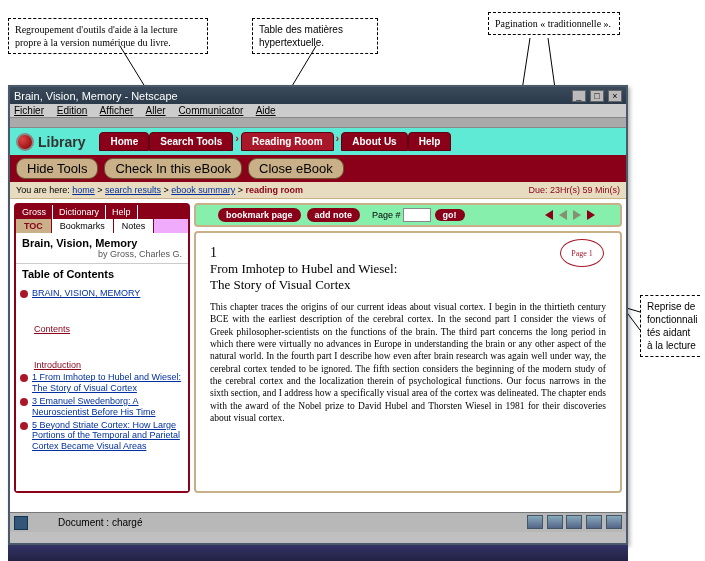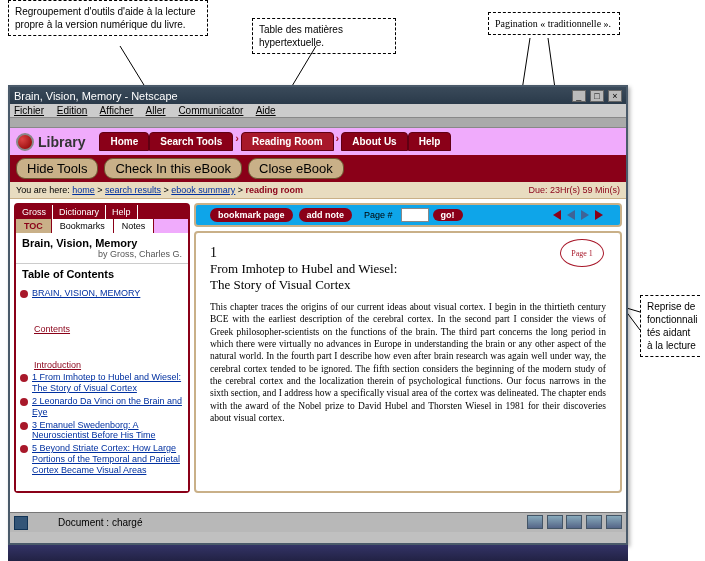--- a/index.html
+++ b/index.html
@@ -51,21 +51,21 @@
   }
   .menubar {
     background:#ccc;
     font-size:10px;
     padding:1px 4px;
     border-bottom:1px solid #888;
   }
   .menubar span { margin-right:10px; text-decoration: underline; cursor:default;}
   .mini-toolbar{height:10px;background:#aaa;border-bottom:1px solid #888;}
   .content-wrap{background:#fff;height:calc(100% - 72px);position:relative;overflow:hidden;}
-  .logo-row{display:flex;align-items:center;background:#f0abfc;padding:4px 6px;}
+  .logo-row{display:flex;align-items:center;background:#5eead4;padding:4px 6px;}
   .logo{display:flex;align-items:center;font-weight:bold;font-size:14px;color:#333;}
   .logo .ball{width:18px;height:18px;border-radius:50%;background:radial-gradient(circle at 30% 30%,#d44,#800);margin-right:4px;border:2px solid #888;}
   .nav-tabs{display:flex;margin-left:14px;}
   .nav-tabs .tab{
     font-size:10px;font-weight:bold;color:#fff;padding:3px 10px;margin-right:0;
     background:#8a0018;border-radius:4px 4px 0 0;border:1px solid #600012;
   }
   .nav-tabs .tab.active{background:#a8182a;}
   .sep{color:#a8182a;font-weight:bold;margin:0 2px;}
   .sub-tabs{background:#8a0018;padding:3px 6px;display:flex;}
@@ -90,24 +90,24 @@
   .book-head .bt{font-weight:bold;font-size:11px;}
   .book-head .ba{font-size:9px;color:#555;text-align:right;}
   .toc-title{font-weight:bold;font-size:11px;padding:4px 6px;background:#fff;}
   .toc-list{overflow-y:auto;background:#fff;padding:2px 4px;font-size:9px;flex:1;}
   .toc-list .item{display:flex;align-items:flex-start;margin:2px 0;}
   .toc-list .bul{width:8px;height:8px;background:#a8182a;border-radius:50%;margin:2px 4px 0 0;flex:none;}
   .toc-list a{color:#0030a0;text-decoration:underline;line-height:1.2;}
   .toc-list .sub{margin-left:14px;display:block;color:#8a0018;margin-top:25px;}
   .right-pane{flex:1;margin:4px 4px 4px 0;display:flex;flex-direction:column;}
   .toolbar{
-    border:2px solid #c9b088;border-radius:4px;background:#0ea5e9;padding:3px 14px;display:flex;align-items:center;font-size:9px;margin-bottom:4px;
+    border:2px solid #c9b088;border-radius:4px;background:#86efac;padding:3px 22px;display:flex;align-items:center;font-size:9px;margin-bottom:4px;
   }
   .pill-btn{background:#8a0018;color:#fff;border-radius:9px;padding:2px 8px;margin-right:6px;font-weight:bold;}
-  .toolbar .lbl{margin-left:6px;margin-right:8px;}
+  .toolbar .lbl{margin-left:6px;margin-right:2px;}
   .toolbar input{width:28px;font-size:9px;border:1px solid #888;}
   .toolbar .go{background:#8a0018;color:#fff;border-radius:9px;padding:1px 8px;margin-left:4px;font-weight:bold;}
   .nav-arrows{margin-left:auto;display:flex;align-items:center;}
   .nav-arrows .arr{width:0;height:0;border-top:5px solid transparent;border-bottom:5px solid transparent;margin:0 3px;}
   .nav-arrows .arr.l{border-right:8px solid #8a0018;}
   .nav-arrows .arr.r{border-left:8px solid #8a0018;}
   .page-view{flex:1;border:2px solid #c9b088;border-radius:4px;background:#fff;padding:10px 14px;position:relative;overflow:hidden;font-family:Georgia,serif;}
   .page-stamp{position:absolute;top:6px;right:16px;border:1px solid #a8182a;border-radius:50%;width:44px;height:28px;display:flex;align-items:center;justify-content:center;font-size:8px;color:#a8182a;}
   .chap-num{font-size:14px;margin-top:2px;}
   .chap-t1{font-size:13px;}
@@ -122,22 +122,22 @@
   }
   .ann-right{
     position:absolute;border-left:1px dashed #000;border-top:1px dashed #000;border-bottom:1px dashed #000;
     padding:4px 4px 4px 6px;font-size:10px;line-height:1.3;
     top:295px;left:640px;width:60px;
   }
 </style>
 </head>
 <body>
 
-<div class="callout" style="top:0;left:8px;width:200px;">Regroupement d'outils d'aide à la lecture propre à la version numérique du livre.</div>
-<div class="callout" style="top:18px;left:252px;width:144px;">Table des matières hypertextuelle.</div>
+<div class="callout" style="top:18px;left:8px;width:200px;font-family:Liberation Serif, serif;">Regroupement d'outils d'aide à la lecture propre à la version numérique du livre.</div>
+<div class="callout" style="top:18px;left:252px;width:126px;">Table des matières hypertextuelle.</div>
 <div class="callout" style="top:12px;left:488px;width:132px;font-family:Liberation Serif, serif;">Pagination « traditionnelle ».</div>
 <div class="ann-right">Reprise de fonctionnali tés aidant à la lecture</div>
 
 <svg class="arrows">
   <defs>
       <marker id="ah" markerWidth="8" markerHeight="8" refX="6" refY="3" orient="auto">
         <path d="M0,0 L6,3 L0,6 Z" fill="#000"></path>
       </marker>
     </defs>
   <line x1="120" y1="46" x2="190" y2="160" stroke="#000" stroke-width="1" marker-end="url(#ah)"></line>
@@ -223,24 +223,20 @@
               <a>BRAIN, VISION, MEMORY</a>
             </div>
           <a class="sub">Contents</a>
           <a class="sub">Introduction</a>
           <div class="item">
               <span class="bul"></span>
               <a>1 From Imhotep to Hubel and Wiesel: The Story of Visual Cortex</a>
             </div>
           <div class="item">
               <span class="bul"></span>
-              <a>2 Leonardo Da Vinci on the Brain and Eye</a>
-            </div>
-          <div class="item">
-              <span class="bul"></span>
               <a>3 Emanuel Swedenborg: A Neuroscientist Before His Time</a>
             </div>
           <div class="item">
               <span class="bul"></span>
               <a>5 Beyond Striate Cortex: How Large Portions of the Temporal and Parietal Cortex Became Visual Areas</a>
             </div>
         </div>
       </div>
 
       <div class="right-pane">

